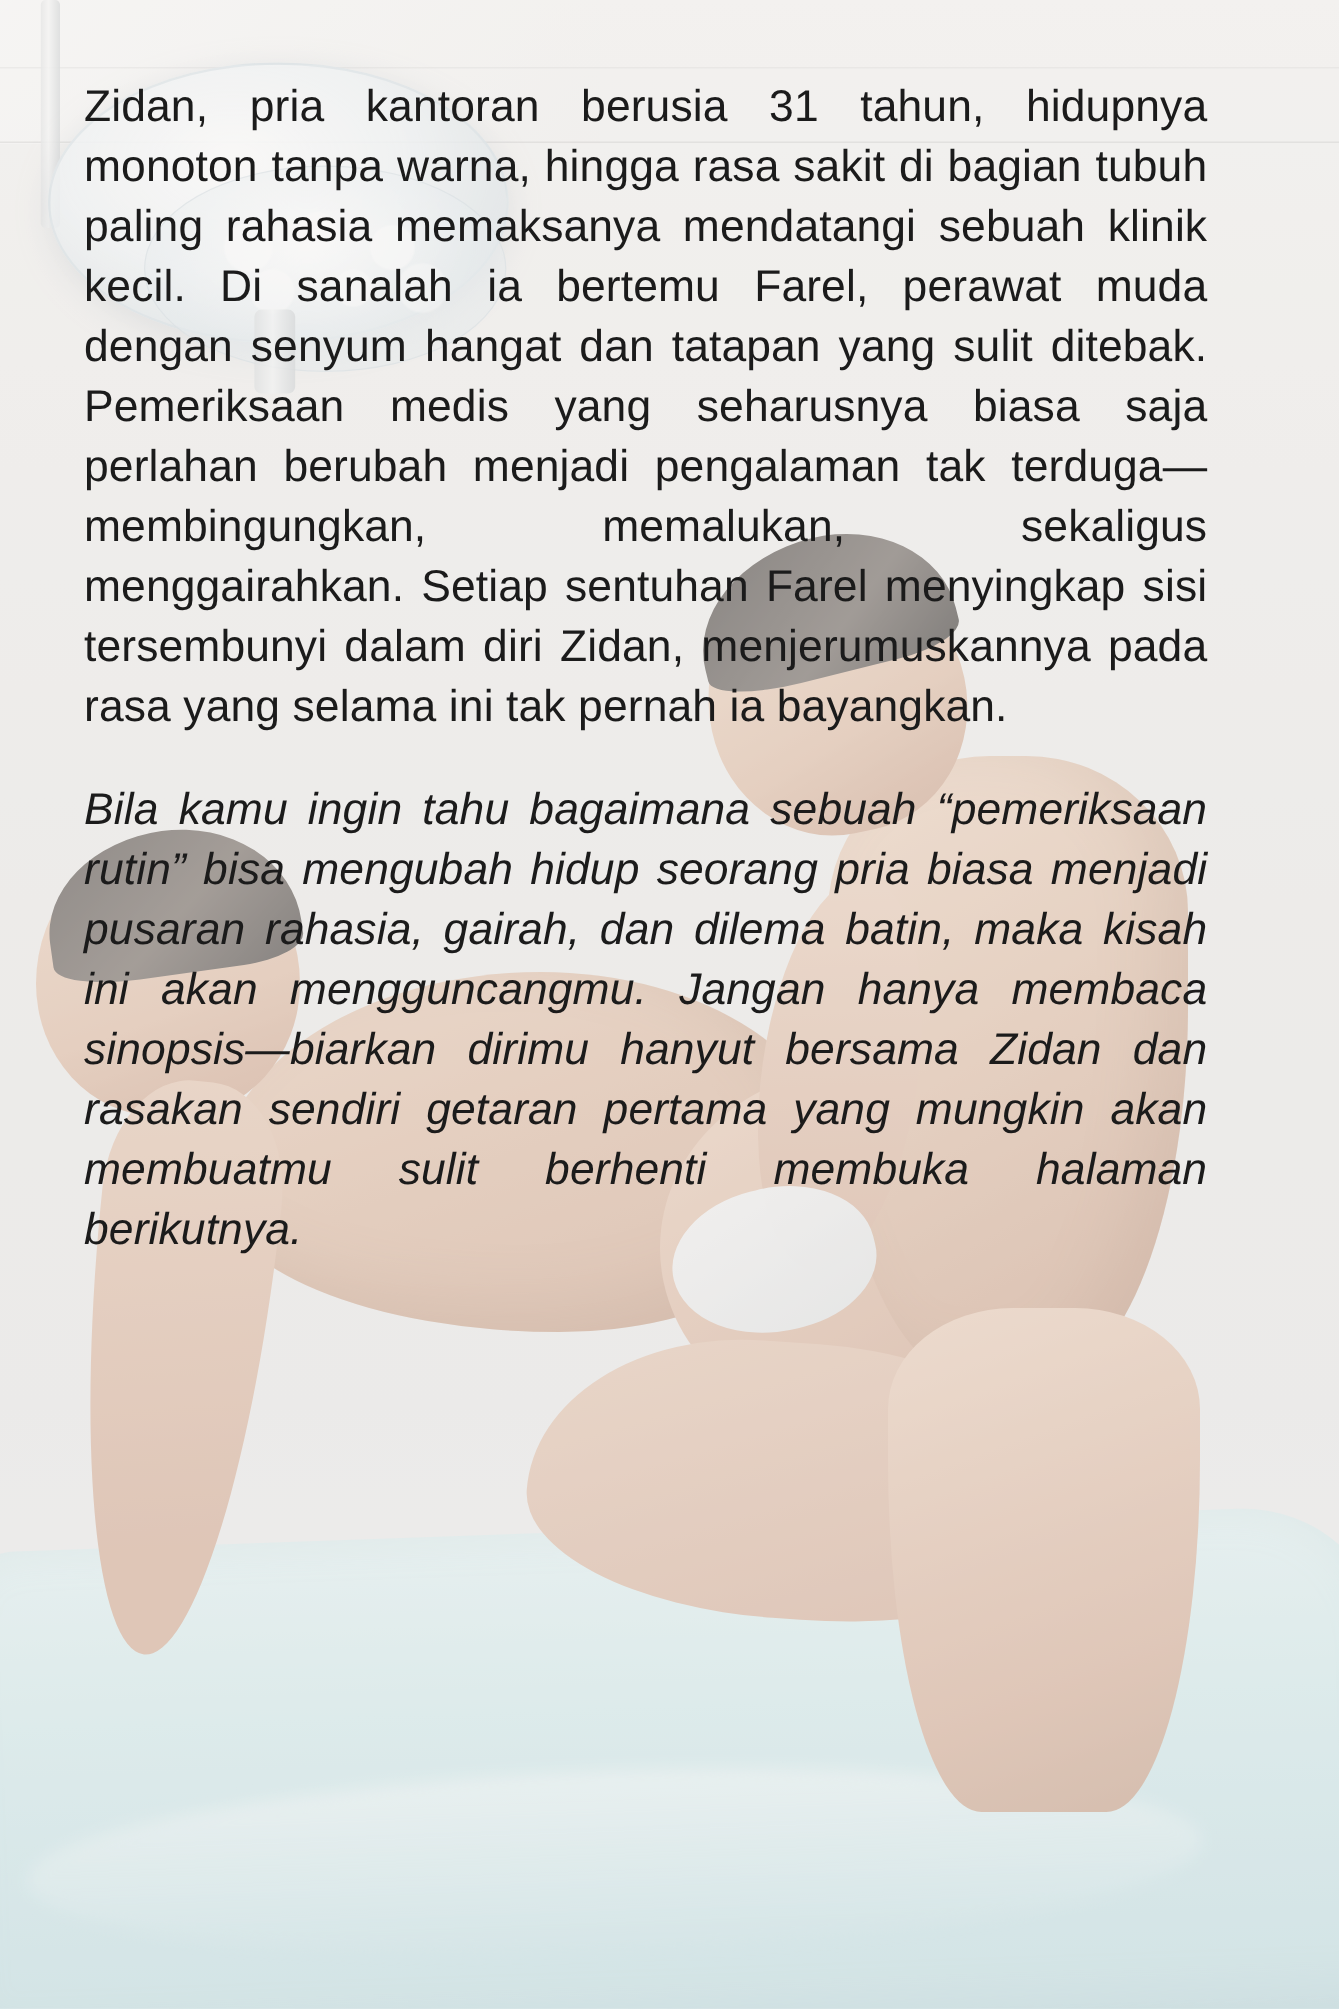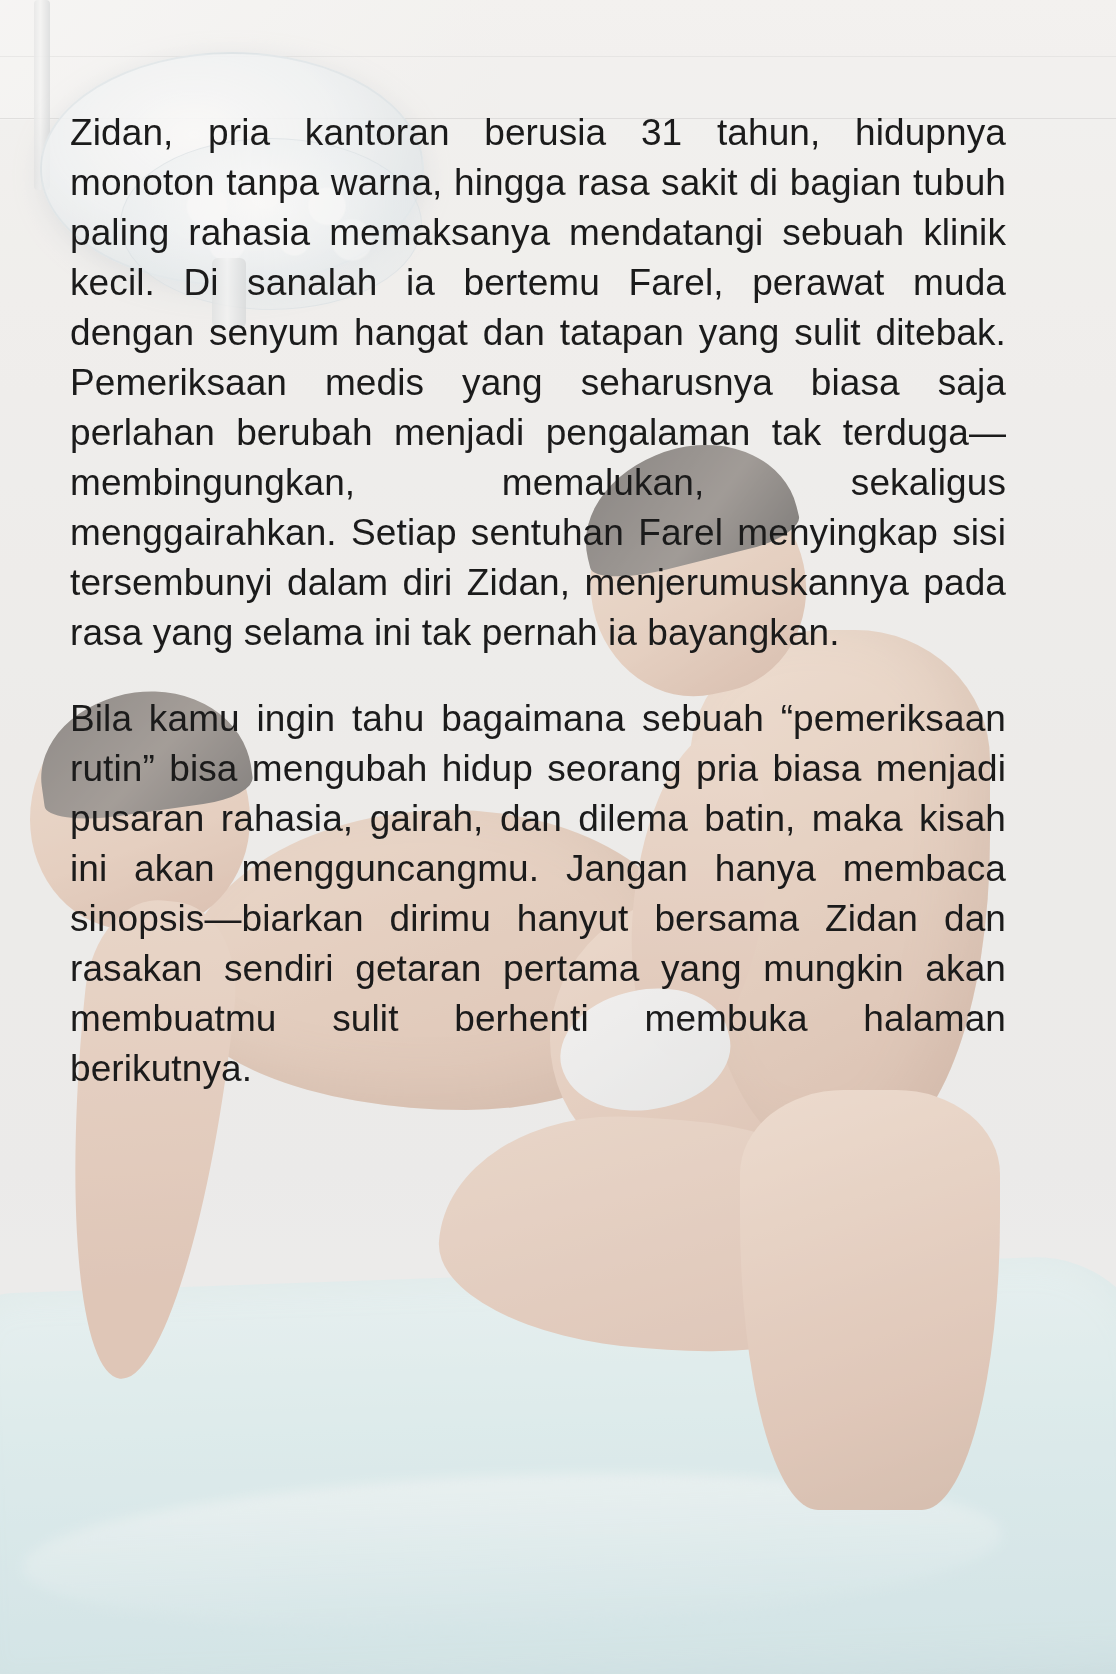--- a/index.html
+++ b/index.html
@@ -239,33 +239,33 @@
     position: absolute;
     inset: 0;
     background: rgba(240,239,237,0.42);
   }
 
   
   .text-layer {
     position: absolute;
     left: 0; top: 0;
     width: 1076px;
-    padding: 108px 70px 0 70px;
+    padding: 64px 70px 0 70px;
     box-sizing: border-box;
   }
   .para {
     color: #1b1b1b;
     font-size: 37px;
     line-height: 50px;
     text-align: justify;
     text-justify: inter-word;
     margin: 0 0 36px 0;
     letter-spacing: 0.1px;
   }
-  .para:last-child { margin-bottom: 12px; }
+  .para:last-child { margin-bottom: 12px; font-style: italic; }
 </style>
 </head>
 <body>
 
 <div class="page">
 
   <div class="scene">
     <div class="wall"></div>
     <div class="ceiling-seam"></div>
     <div class="ceiling-line2"></div>

